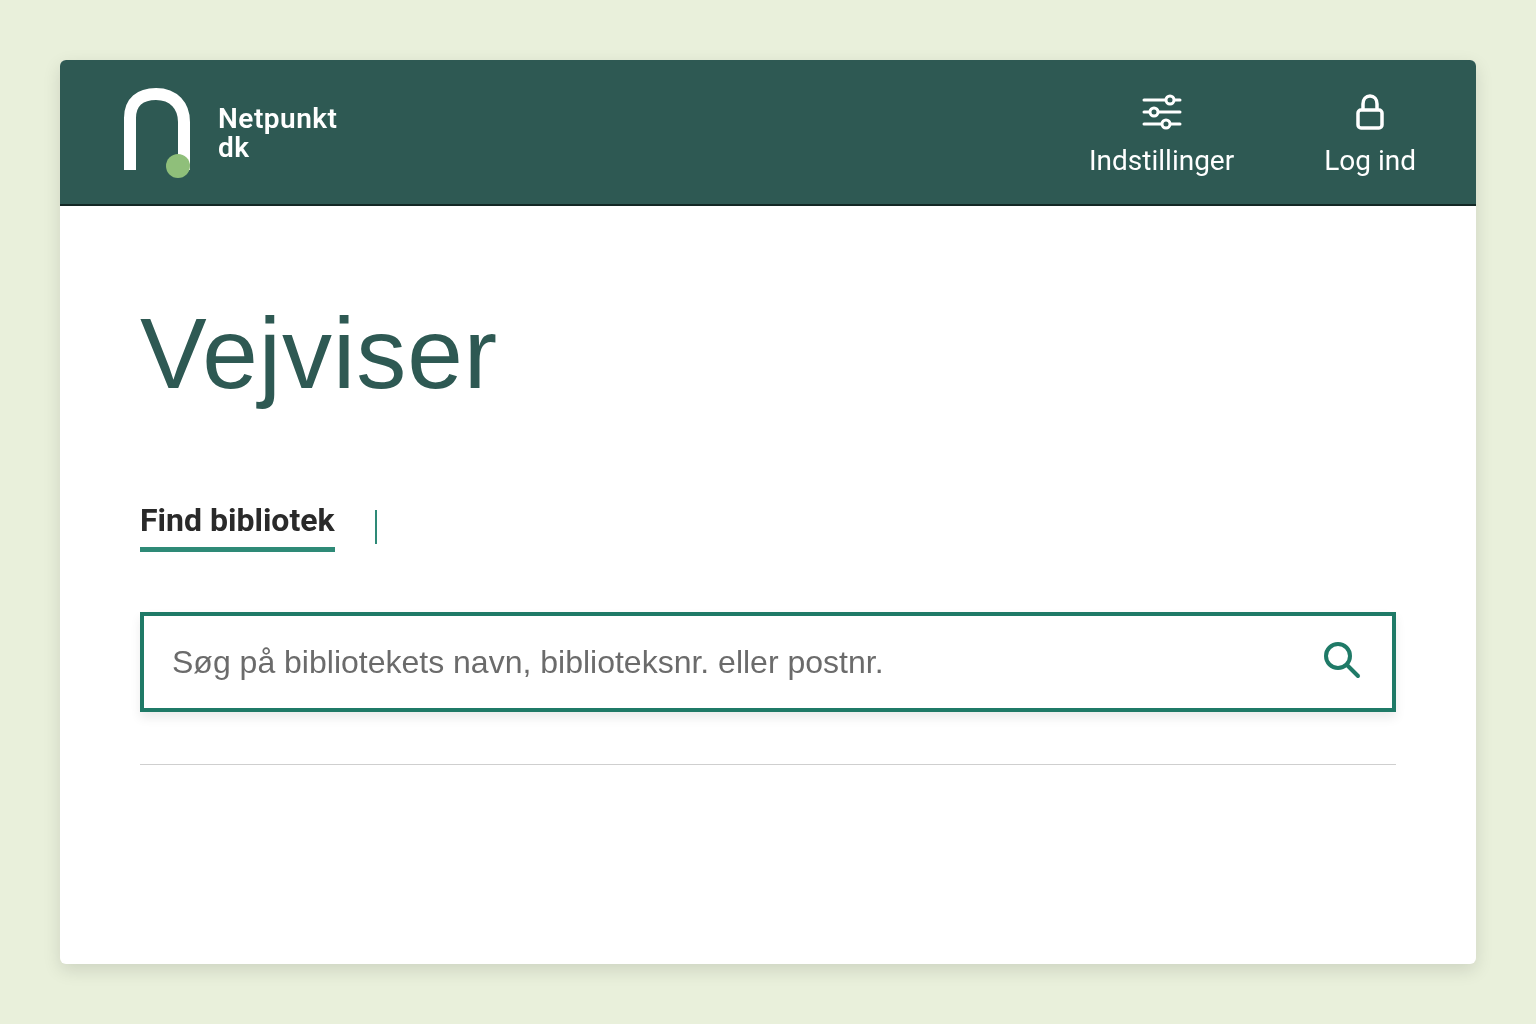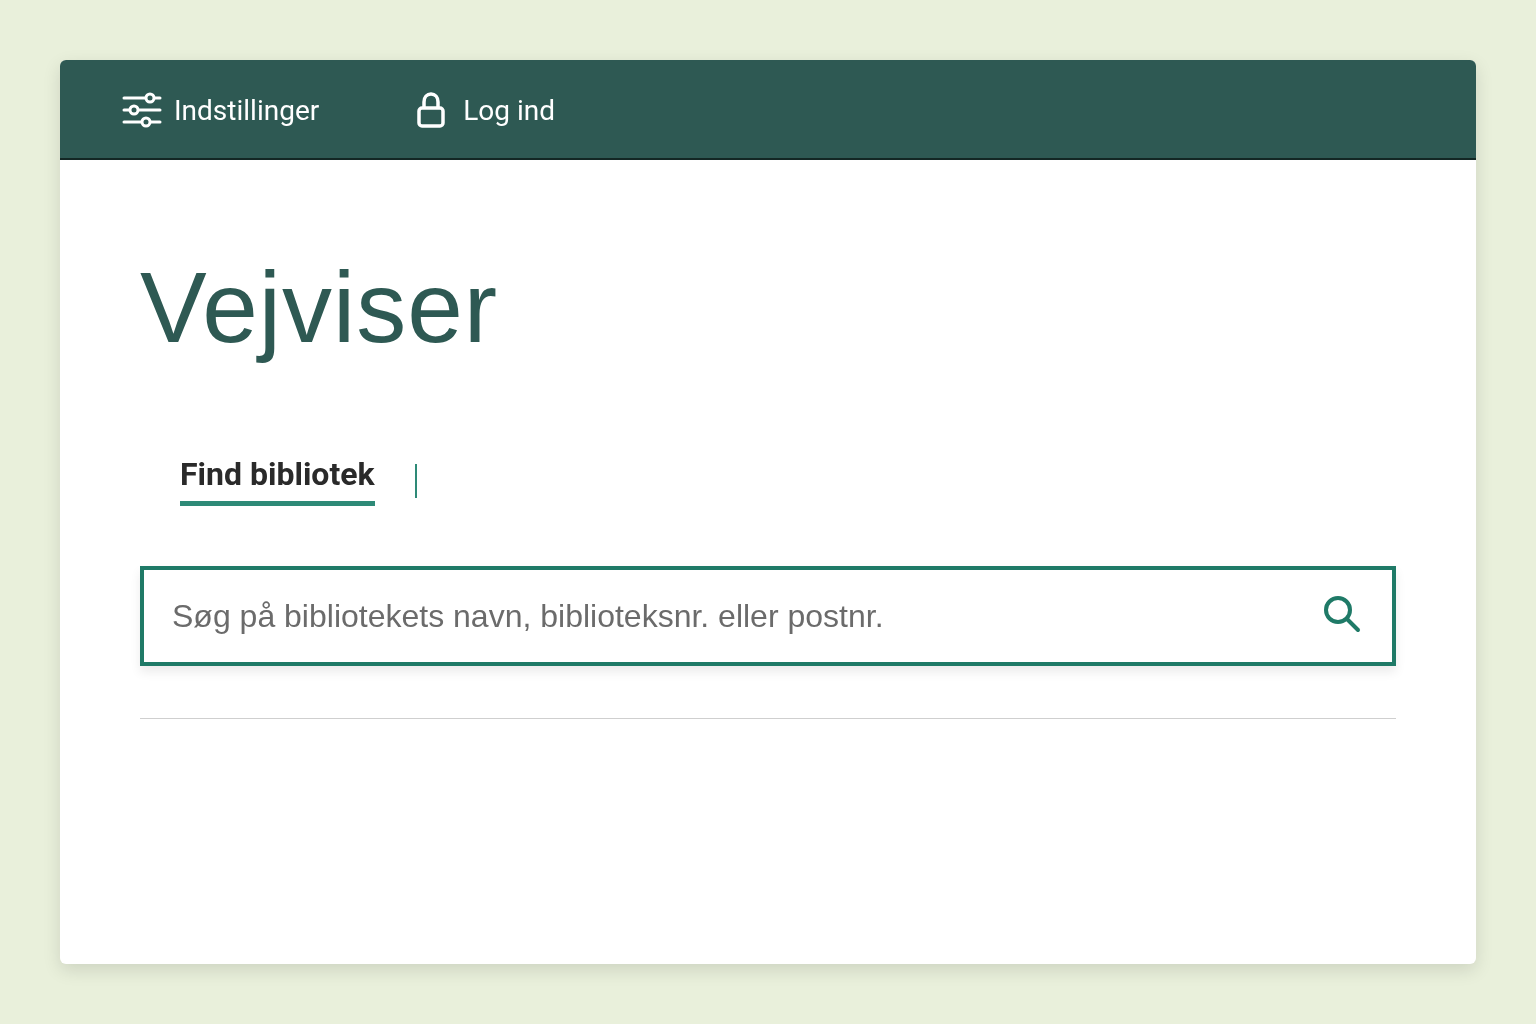--- a/index.html
+++ b/index.html
@@ -23,32 +23,32 @@
       display: flex;
       align-items: center;
       justify-content: space-between;
       padding: 28px 60px 26px 60px;
       color: #fff;
     }
     .brand { display: flex; align-items: center; gap: 18px; }
     .brand-mark { width: 80px; height: 90px; position: relative; }
     .brand-text { display: flex; flex-direction: column; line-height: 1.05; font-size: 28px; font-weight: 600; letter-spacing: .5px; }
     .header-actions { display: flex; align-items: flex-end; gap: 90px; }
-    .action { display: flex; flex-direction: row; align-items: center; gap: 10px; color: #fff; font-size: 28px; cursor: pointer; }
+    .action { display: flex; flex-direction: column; align-items: center; gap: 10px; color: #fff; font-size: 28px; cursor: pointer; }
     .action .icon { width: 44px; height: 44px; display: flex; align-items: center; justify-content: center; }
     .main { padding: 90px 80px 40px 80px; }
     .page-title {
       font-family: Liberation Sans, sans-serif;
       font-size: 100px;
       color: #2e5953;
       font-weight: 500;
       letter-spacing: 1px;
       margin-bottom: 90px;
     }
-    .tabs { display: flex; align-items: center; gap: 40px; font-size: 32px; margin-bottom: 60px; margin-left: 40px; }
+    .tabs { display: flex; align-items: center; gap: 40px; font-size: 32px; margin-bottom: 60px; }
     .tab { color: #2a2a2a; padding-bottom: 8px; cursor: pointer; }
     .tab.active { font-weight: 700; border-bottom: 5px solid #2e8a77; }
     .tab-sep { width: 2px; height: 34px; background: #2e8a77; }
     .search-wrap {
       border: 4px solid #1f7a67;
       display: flex;
       align-items: center;
       padding: 24px 28px;
       box-shadow: 0 6px 10px rgba(0,0,0,0.08);
       margin-bottom: 52px;
@@ -63,20 +63,32 @@
     .search-input::placeholder { color: #6b6b6b; }
     .search-btn { width: 44px; height: 44px; display: flex; align-items: center; justify-content: center; cursor: pointer; }
     .divider { height: 1px; background: #cfcfcf; }
   </style>
 </head>
 <body>
 
 <div class="card">
 
   <header class="header">
+    <div class="brand">
+      <div class="brand-mark">
+        <svg viewBox="0 0 80 90" width="80" height="90">
+          <path d="M10 82 L10 30 C10 14 20 6 36 6 C54 6 64 18 64 34 L64 82" stroke="#ffffff" stroke-width="12" fill="none" stroke-linecap="butt"></path>
+          <circle cx="58" cy="78" r="12" fill="#8fbf7a"></circle>
+        </svg>
+      </div>
+      <div class="brand-text">
+        <span>Netpunkt</span>
+        <span>dk</span>
+      </div>
+    </div>
 
     <div class="header-actions">
       <div class="action">
         <span class="icon">
           <svg viewBox="0 0 44 44" width="44" height="44" stroke="#fff" stroke-width="3" fill="none" stroke-linecap="round">
             <line x1="4" y1="10" x2="40" y2="10"></line>
             <circle cx="30" cy="10" r="4" fill="#2e5953"></circle>
             <line x1="4" y1="22" x2="40" y2="22"></line>
             <circle cx="14" cy="22" r="4" fill="#2e5953"></circle>
             <line x1="4" y1="34" x2="40" y2="34"></line>

